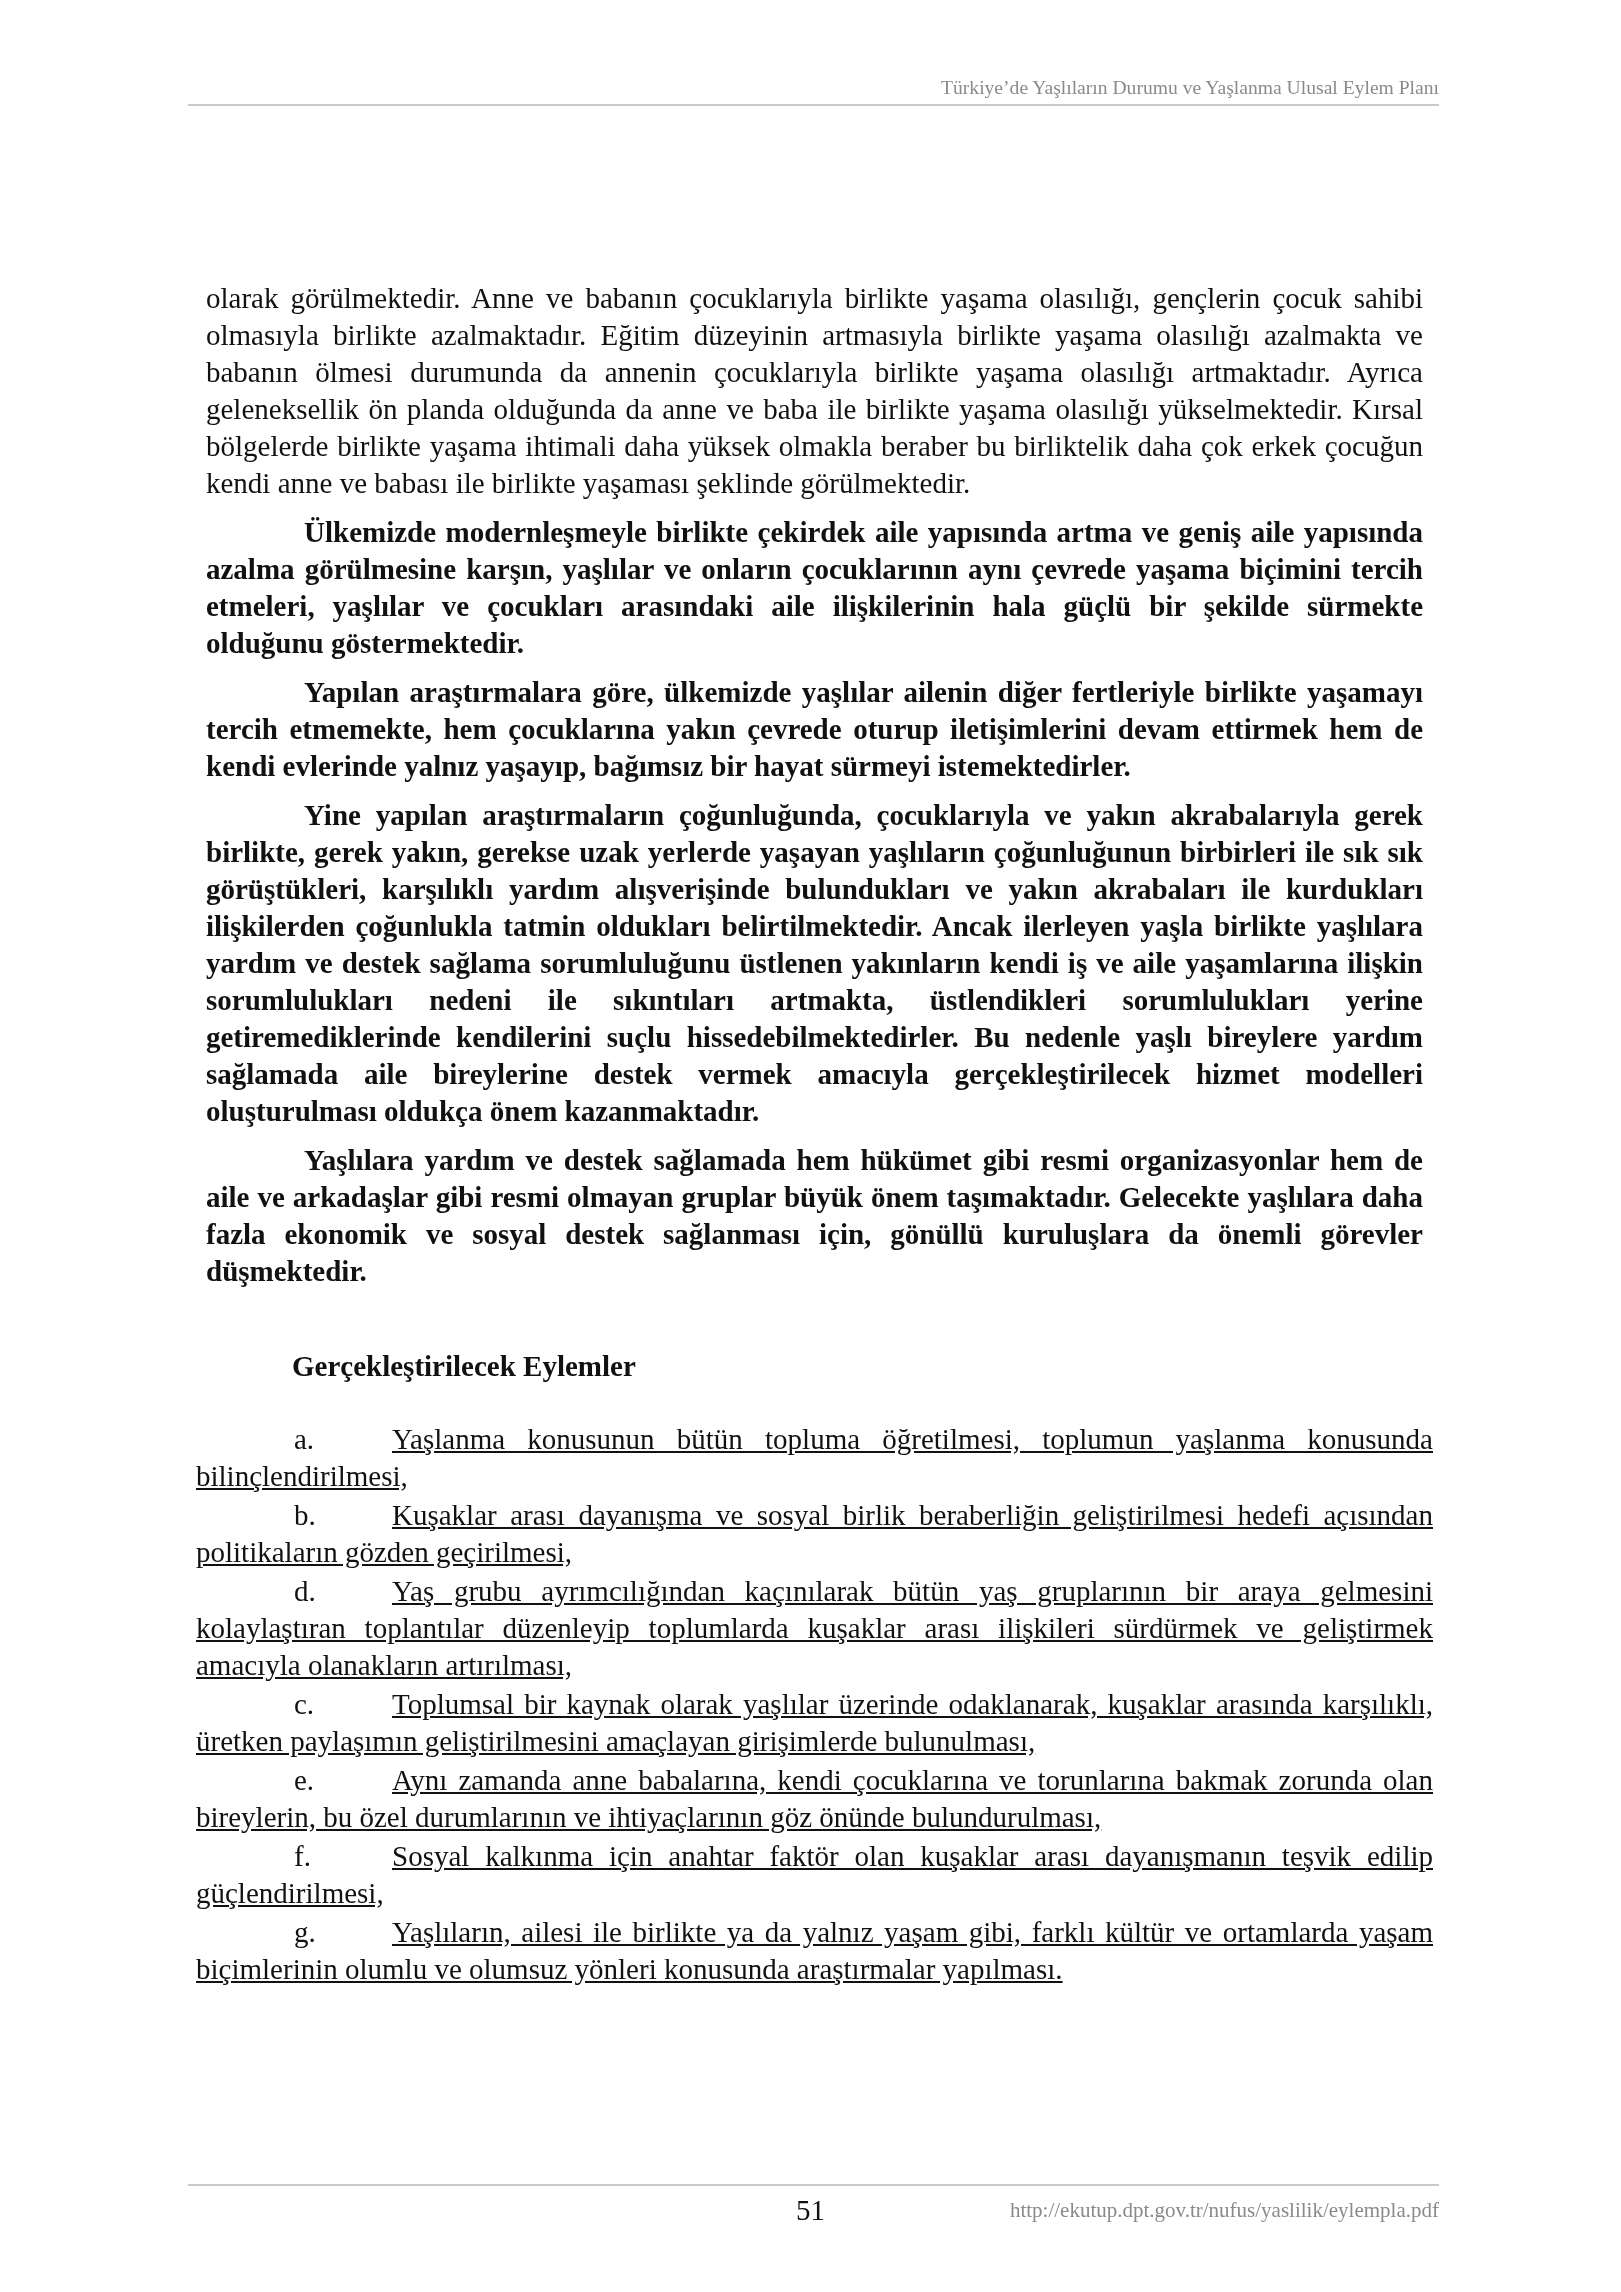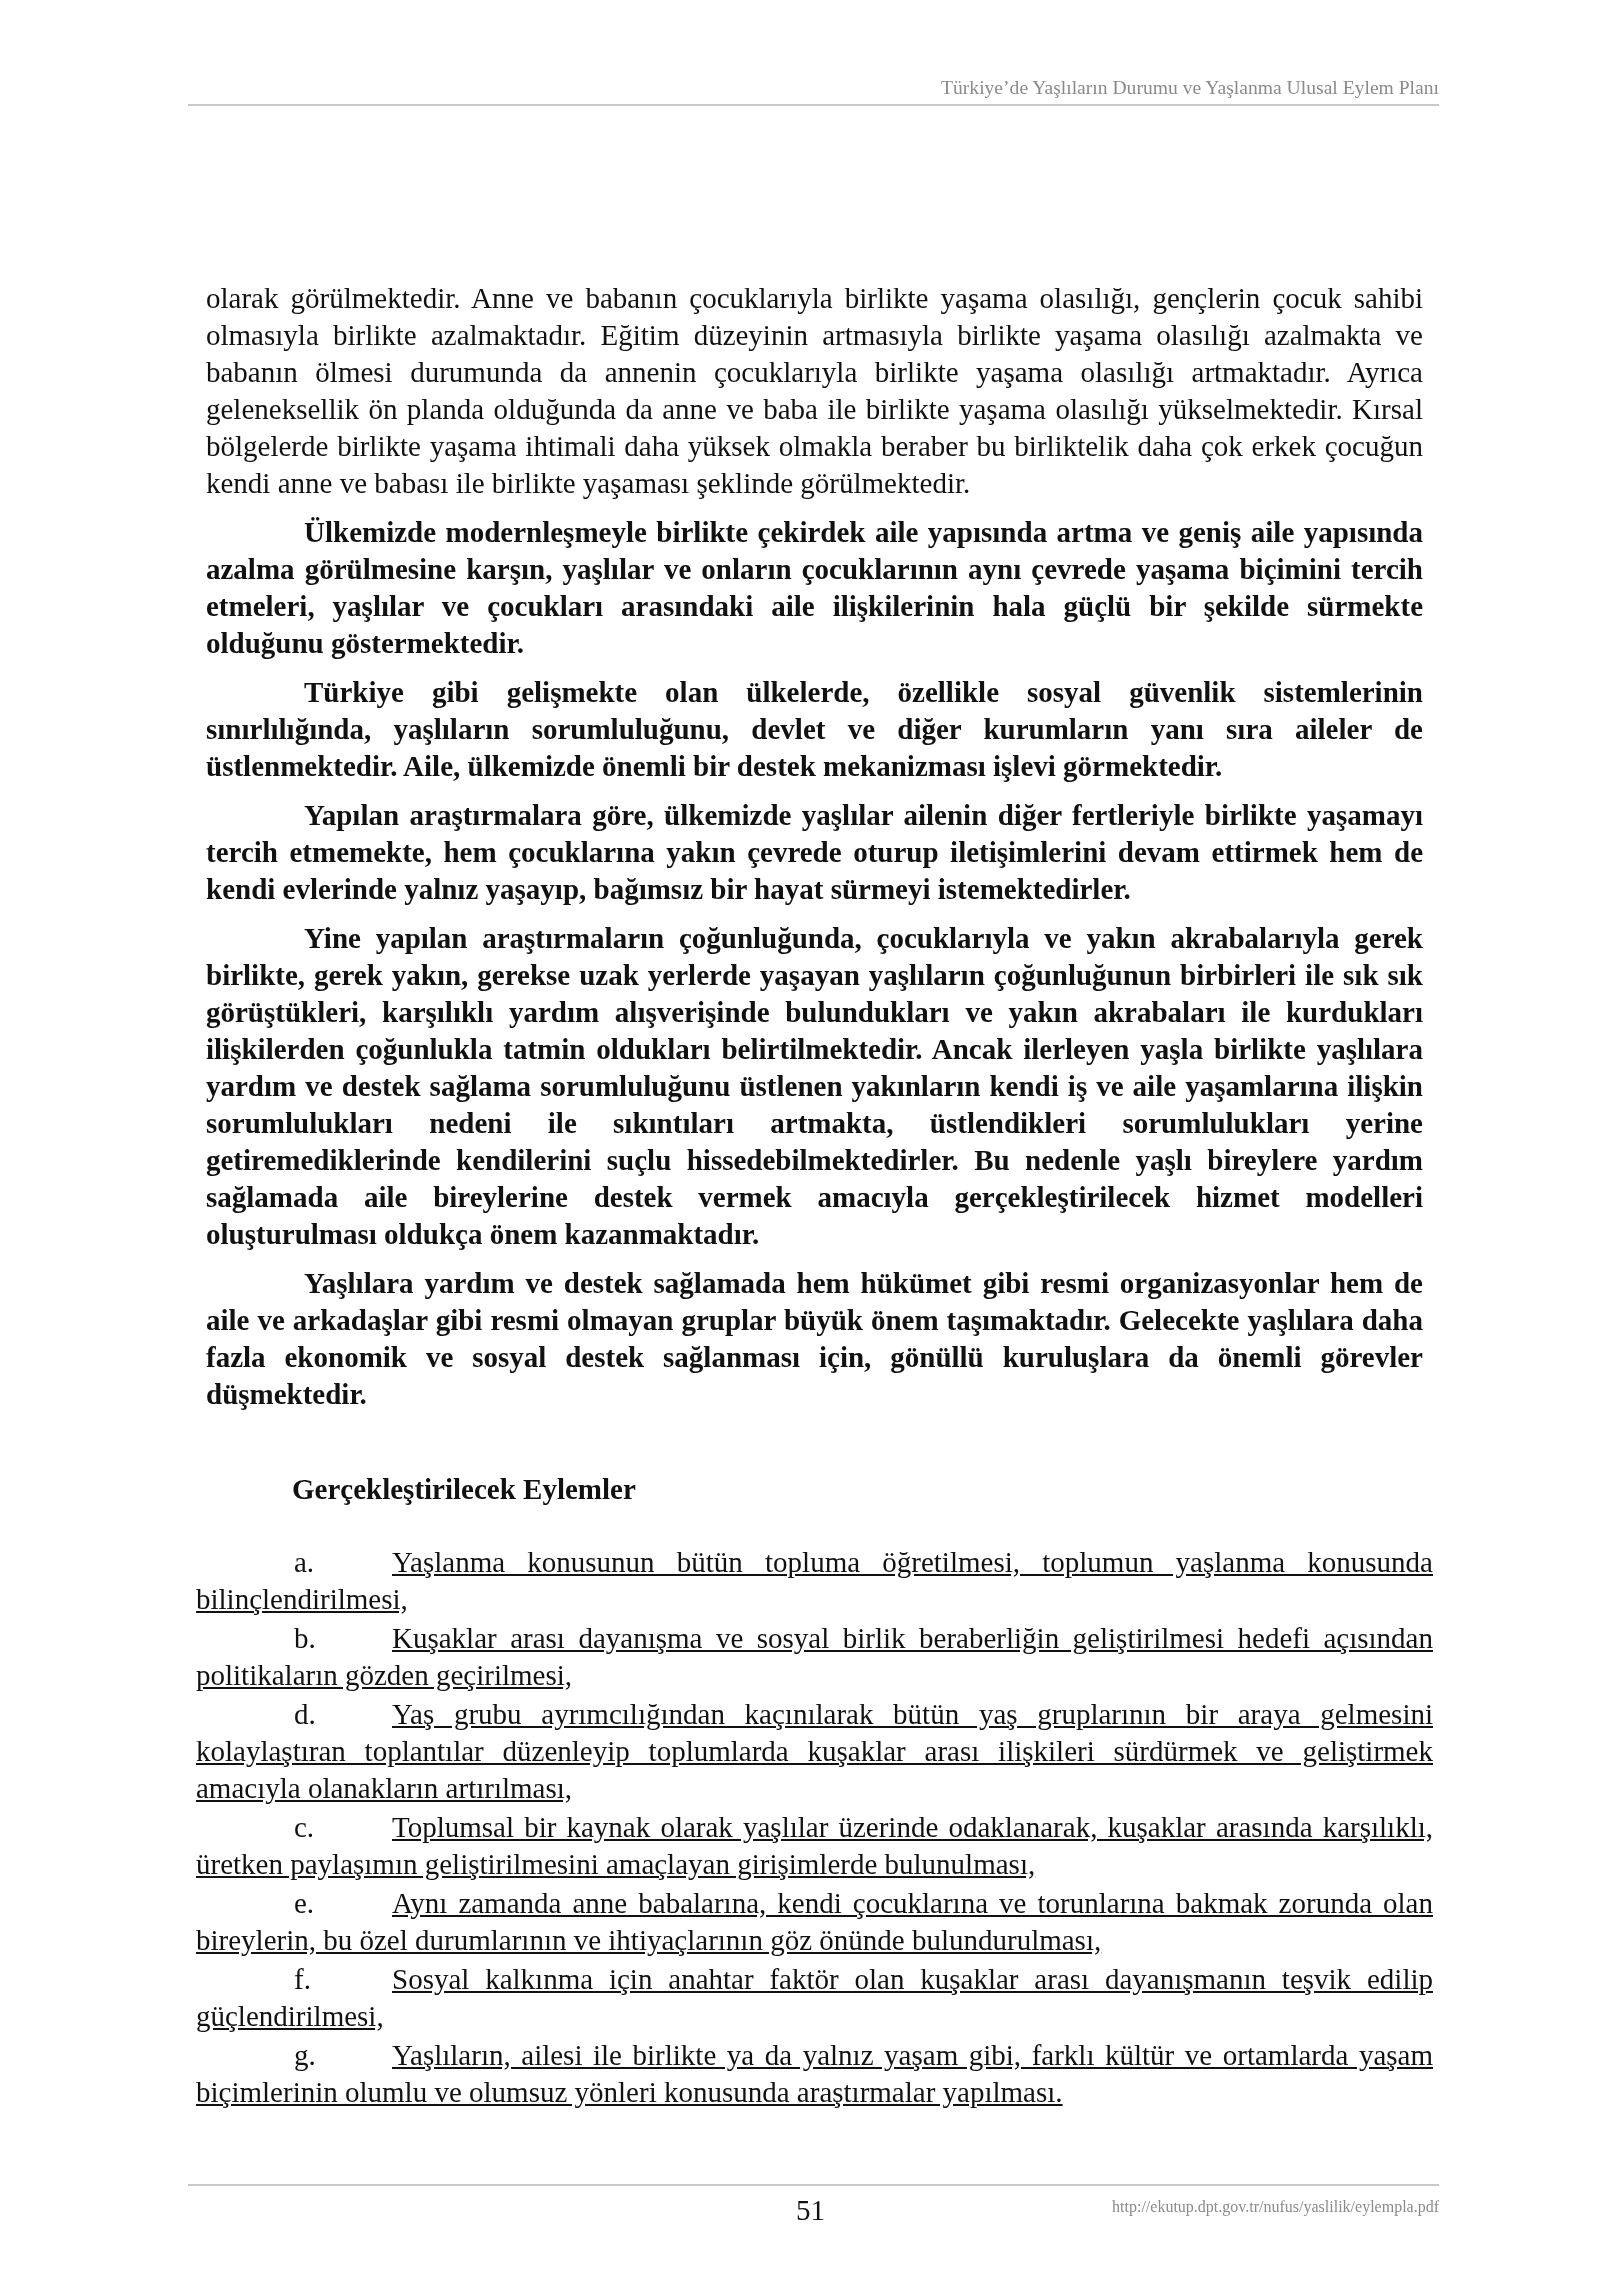--- a/index.html
+++ b/index.html
@@ -95,37 +95,36 @@
       position: absolute;
       left: 608px;
       top: 9.8px;
       font-size: 29px;
       color: #111111;
     }
     .footer-url {
       position: absolute;
       right: 0;
       top: 13.7px;
-      font-size: 16px;
+      font-size: 21px;
       color: #8a8a8a;
       white-space: nowrap;
     }
   </style>
 </head>
 <body>
 
 <div class="page-header">
   <div class="header-title">Türkiye’de Yaşlıların Durumu ve Yaşlanma Ulusal Eylem Planı</div>
   <div class="header-rule"></div>
 </div>
 
 <div class="content">
   <p>olarak görülmektedir. Anne ve babanın çocuklarıyla birlikte yaşama olasılığı, gençlerin çocuk sahibi olmasıyla birlikte azalmaktadır. Eğitim düzeyinin artmasıyla birlikte yaşama olasılığı azalmakta ve babanın ölmesi durumunda da annenin çocuklarıyla birlikte yaşama olasılığı artmaktadır. Ayrıca geleneksellik ön planda olduğunda da anne ve baba ile birlikte yaşama olasılığı yükselmektedir. Kırsal bölgelerde birlikte yaşama ihtimali daha yüksek olmakla beraber bu birliktelik daha çok erkek çocuğun kendi anne ve babası ile birlikte yaşaması şeklinde görülmektedir.</p>
   <p class="indent">Ülkemizde modernleşmeyle birlikte çekirdek aile yapısında artma ve geniş aile yapısında azalma görülmesine karşın, yaşlılar ve onların çocuklarının aynı çevrede yaşama biçimini tercih etmeleri, yaşlılar ve çocukları arasındaki aile ilişkilerinin hala güçlü bir şekilde sürmekte olduğunu göstermektedir.</p>
-  <p class="indent">Türkiye gibi gelişmekte olan ülkelerde, özellikle sosyal güvenlik sistemlerinin sınırlılığında, yaşlıların sorumluluğunu, devlet ve diğer kurumların yanı sıra aileler de üstlenmektedir. Aile, ülkemizde önemli bir destek mekanizması işlevi görmektedir.</p>
   <p class="indent">Yapılan araştırmalara göre, ülkemizde yaşlılar ailenin diğer fertleriyle birlikte yaşamayı tercih etmemekte, hem çocuklarına yakın çevrede oturup iletişimlerini devam ettirmek hem de kendi evlerinde yalnız yaşayıp, bağımsız bir hayat sürmeyi istemektedirler.</p>
   <p class="indent">Yine yapılan araştırmaların çoğunluğunda, çocuklarıyla ve yakın akrabalarıyla gerek birlikte, gerek yakın, gerekse uzak yerlerde yaşayan yaşlıların çoğunluğunun birbirleri ile sık sık görüştükleri, karşılıklı yardım alışverişinde bulundukları ve yakın akrabaları ile kurdukları ilişkilerden çoğunlukla tatmin oldukları belirtilmektedir. Ancak ilerleyen yaşla birlikte yaşlılara yardım ve destek sağlama sorumluluğunu üstlenen yakınların kendi iş ve aile yaşamlarına ilişkin sorumlulukları nedeni ile sıkıntıları artmakta, üstlendikleri sorumlulukları yerine getiremediklerinde kendilerini suçlu hissedebilmektedirler. Bu nedenle yaşlı bireylere yardım sağlamada aile bireylerine destek vermek amacıyla gerçekleştirilecek hizmet modelleri oluşturulması oldukça önem kazanmaktadır.</p>
   <p class="indent">Yaşlılara yardım ve destek sağlamada hem hükümet gibi resmi organizasyonlar hem de aile ve arkadaşlar gibi resmi olmayan gruplar büyük önem taşımaktadır. Gelecekte yaşlılara daha fazla ekonomik ve sosyal destek sağlanması için, gönüllü kuruluşlara da önemli görevler düşmektedir.</p>
 
   <div class="section-heading">Gerçekleştirilecek Eylemler</div>
 
   <ul class="action-list">
     <li class="action-item"><span class="action-label">a.</span><span>Yaşlanma konusunun bütün topluma öğretilmesi, toplumun yaşlanma konusunda bilinçlendirilmesi,</span></li>
     <li class="action-item"><span class="action-label">b.</span><span>Kuşaklar arası dayanışma ve sosyal birlik beraberliğin geliştirilmesi hedefi açısından politikaların gözden geçirilmesi,</span></li>
     <li class="action-item"><span class="action-label">d.</span><span>Yaş grubu ayrımcılığından kaçınılarak bütün yaş gruplarının bir araya gelmesini kolaylaştıran toplantılar düzenleyip toplumlarda kuşaklar arası ilişkileri sürdürmek ve geliştirmek amacıyla olanakların artırılması,</span></li>

